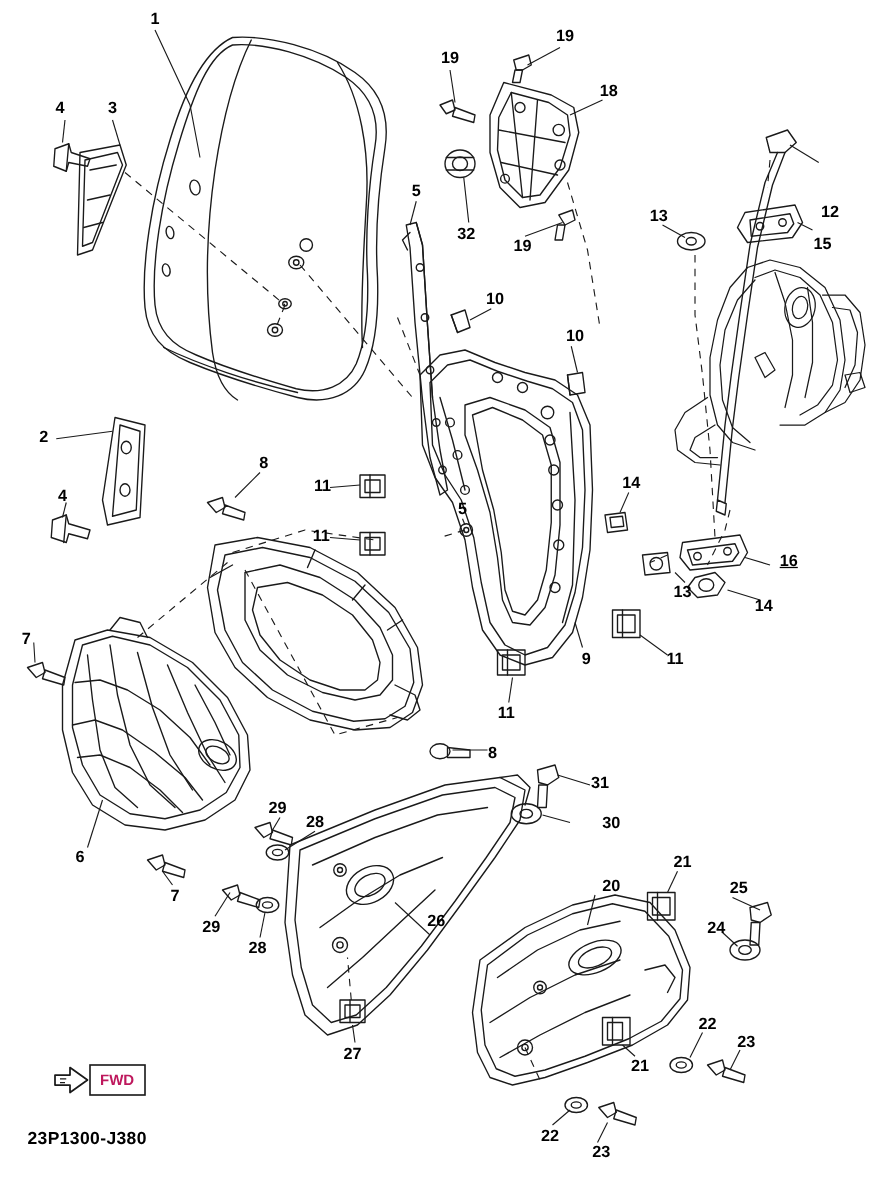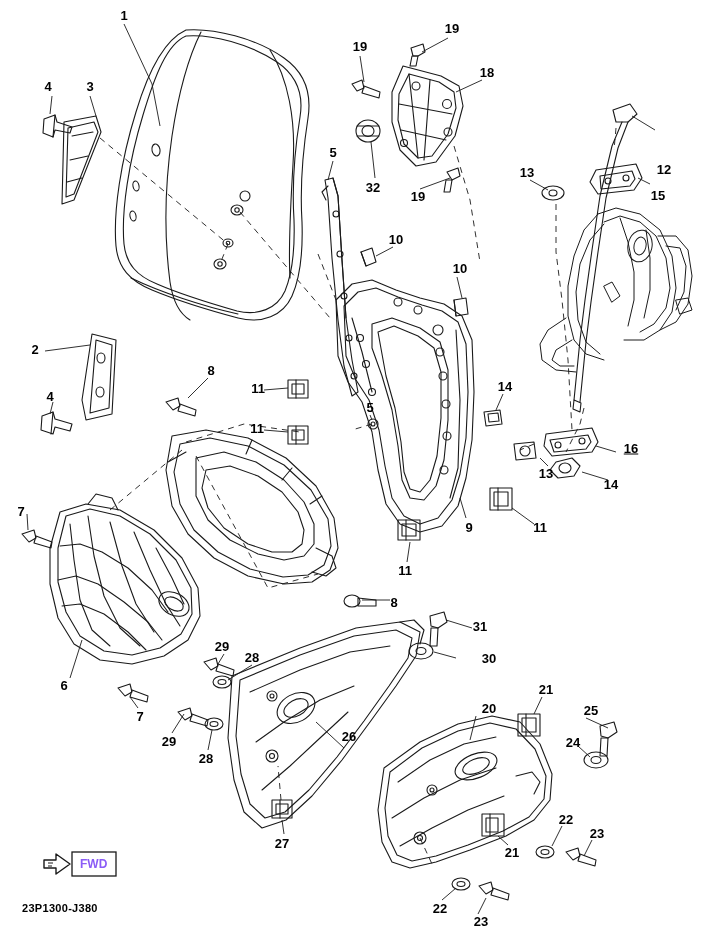--- a/index.html
+++ b/index.html
@@ -32,32 +32,32 @@
     font-size: 13px;
     font-weight: 700;
     color: #000000;
     line-height: 13px;
     white-space: nowrap;
     transform: translate(-50%, -50%);
   }
   .partcode {
     position: absolute;
     font-family: "Liberation Sans", sans-serif;
-    font-size: 11px;
+    font-size: 14px;
     font-weight: 700;
     color: #000000;
     letter-spacing: 0.3px;
     white-space: nowrap;
   }
   .fwd-label {
     position: absolute;
     font-family: "Liberation Sans", sans-serif;
     font-size: 12px;
     font-weight: 700;
-    color: #8b5cf6;
+    color: #be185d;
     white-space: nowrap;
   }
 </style>
 </head>
 <body>
 
 <div id="diagram-root">
 
   <svg class="art" viewBox="0 0 705 942" xmlns="http://www.w3.org/2000/svg">
     <g fill="none" stroke="#1a1a1a" stroke-width="1.1" stroke-linejoin="round" stroke-linecap="round">

